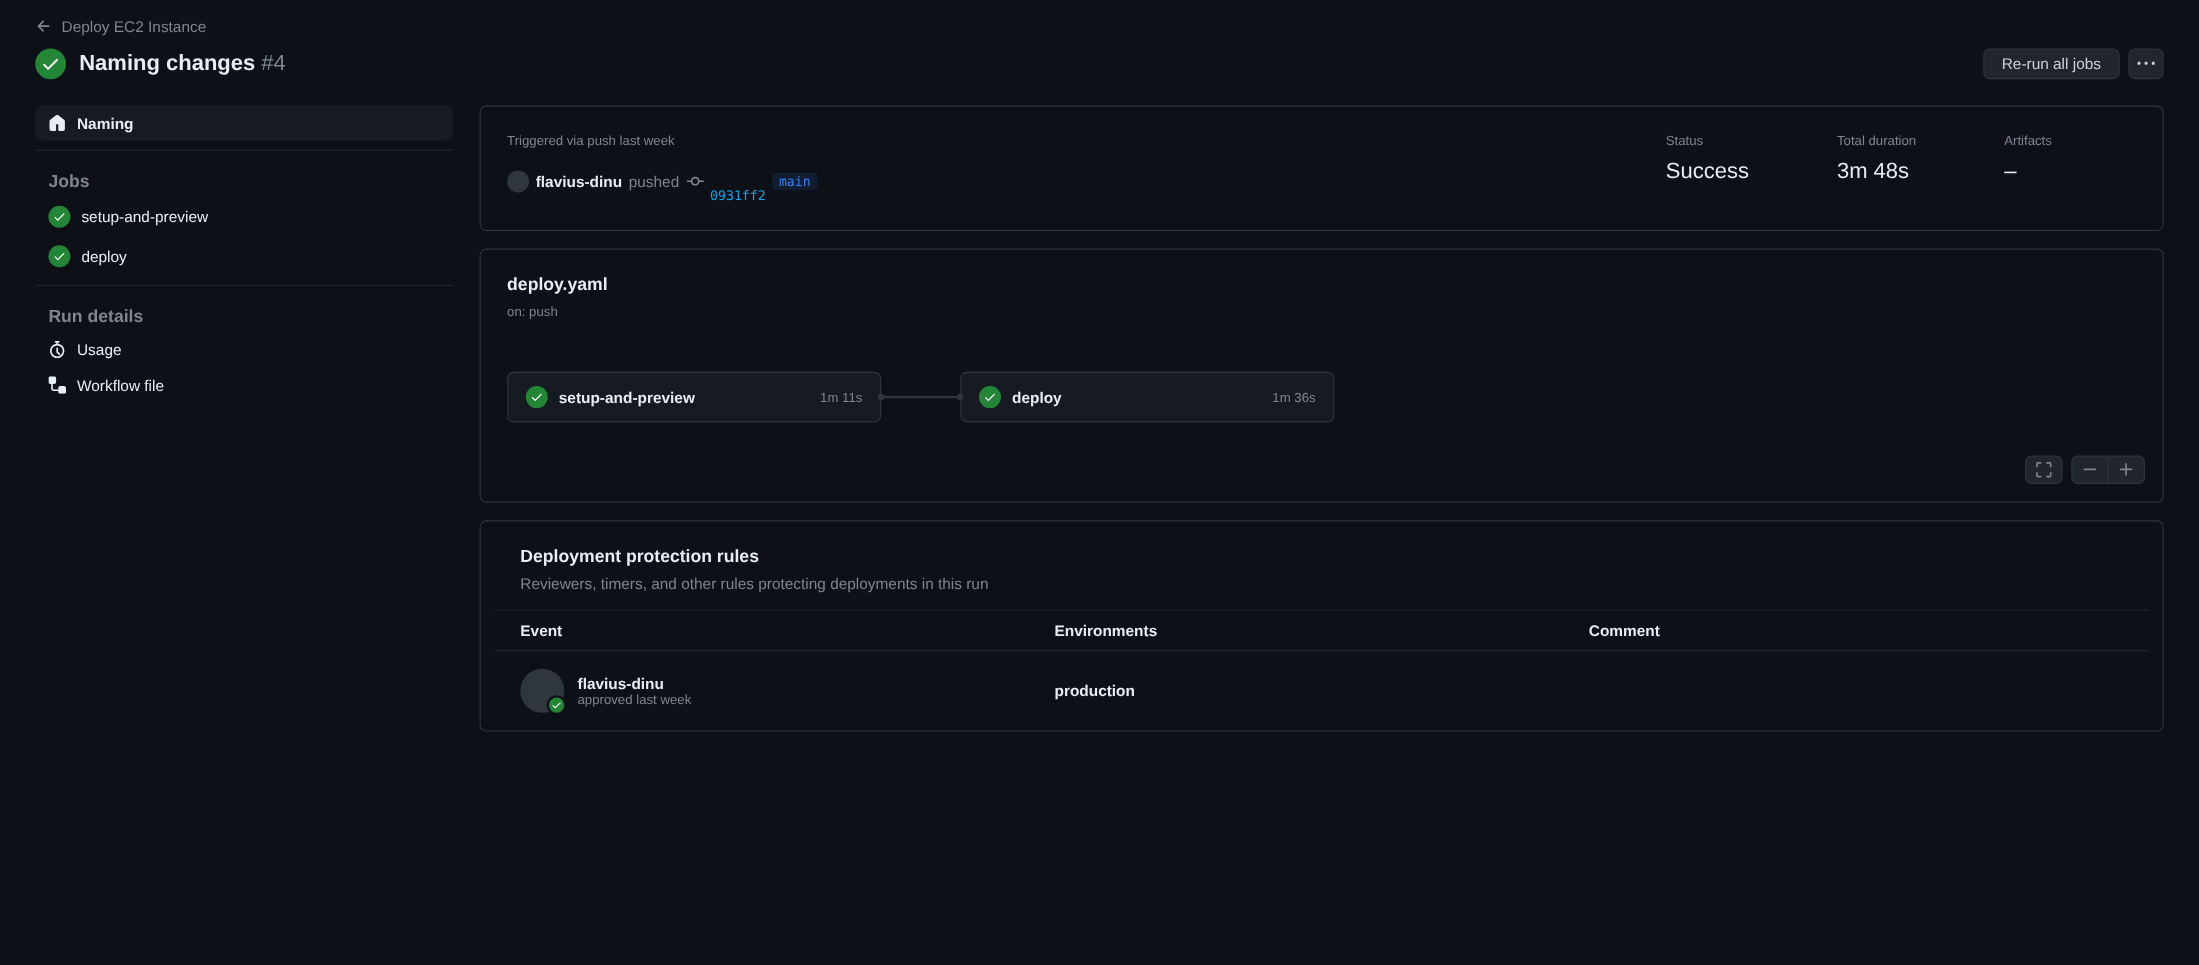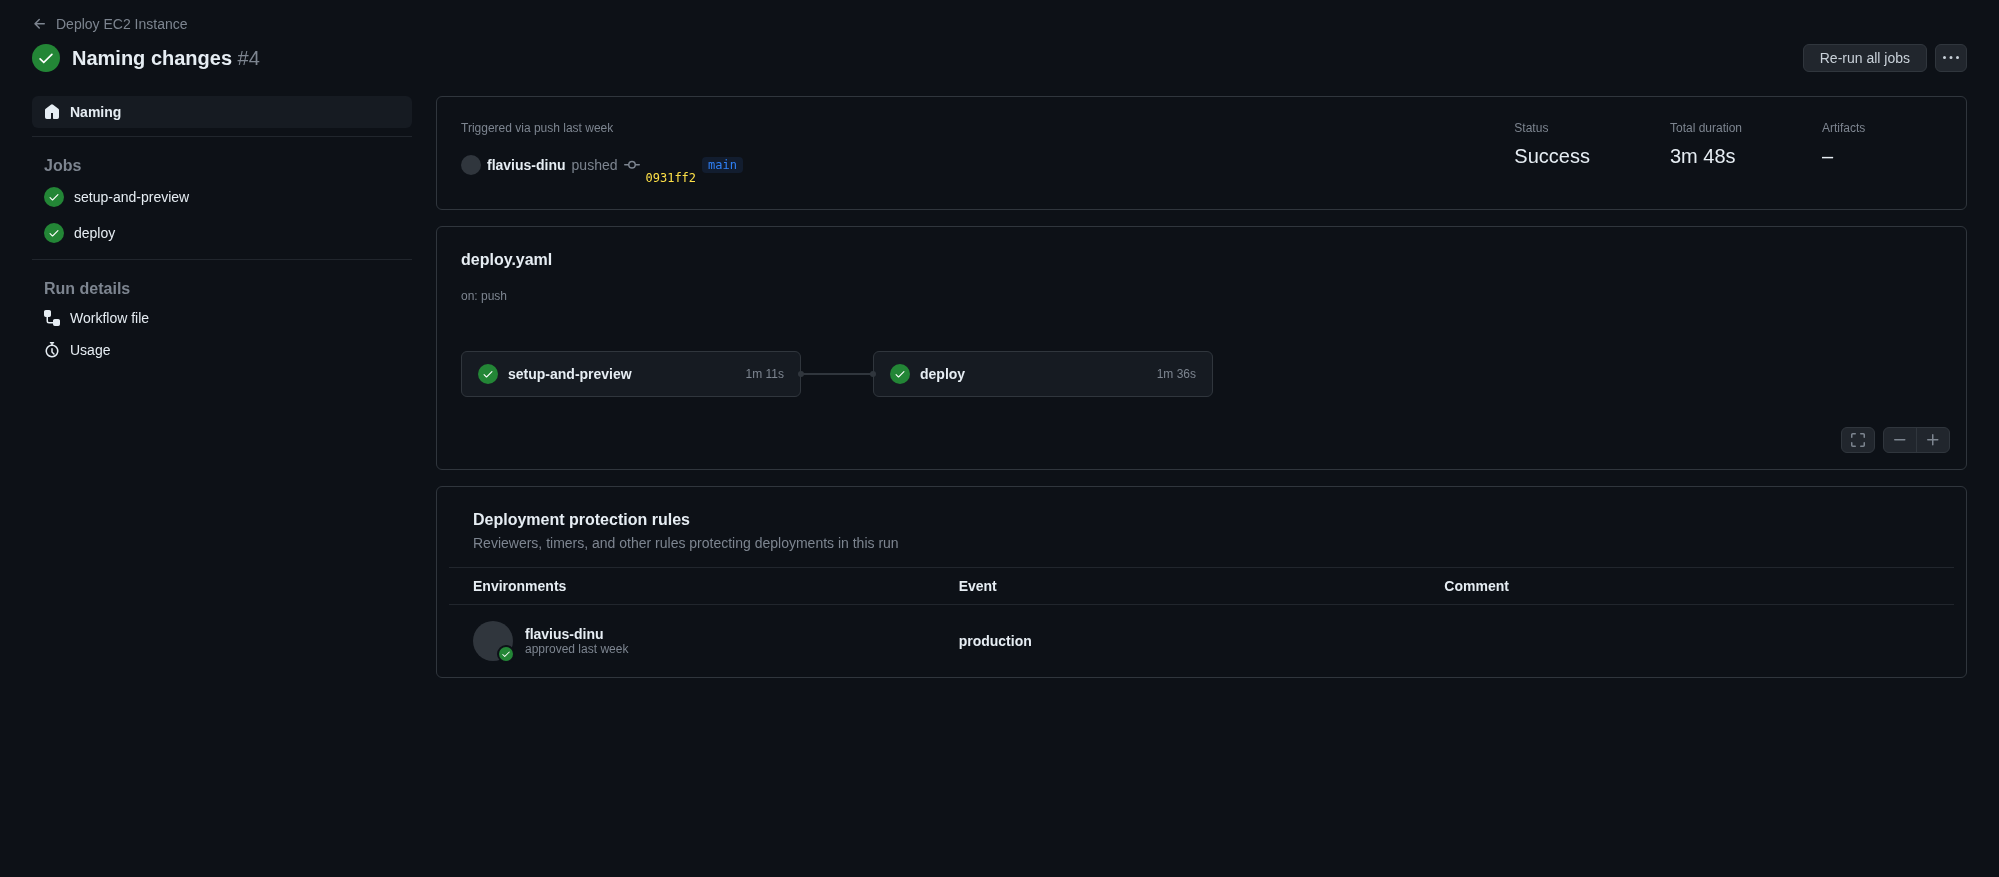--- a/index.html
+++ b/index.html
@@ -130,35 +130,35 @@
       font-size: 14px;
     }
     .avatar-small {
       width: 20px; height: 20px;
       border-radius: 50%;
       background: #30363d;
     }
     .link { color: #e6edf3; font-weight: 600; }
     .muted { color: #7d8590; }
     .commit-icon { color: #7d8590; }
-    .sha { font-family: ui-monospace, monospace; color: #fde047; font-size: 12px; margin-top: 26px; }
+    .sha { font-family: ui-monospace, monospace; color: #0ea5e9; font-size: 12px; margin-top: 26px; }
     .branch {
       background: #121d2f;
       color: #2f81f7;
       padding: 1px 6px;
       border-radius: 4px;
       font-family: ui-monospace, monospace;
       font-size: 12px;
     }
     .workflow-graph-panel {
       padding: 24px;
       position: relative;
     }
     .workflow-header h2 { font-size: 16px; font-weight: 600; }
-    .workflow-header .subtitle { color: #7d8590; font-size: 12px; margin-top: 20px; }
+    .workflow-header .subtitle { color: #7d8590; font-size: 12px; margin-top: 7px; }
     .graph-area {
       display: flex;
       align-items: center;
       gap: 0;
       margin-top: 48px;
       margin-bottom: 48px;
     }
     .job-card {
       background: #161b22;
       border: 1px solid #30363d;
@@ -317,29 +317,29 @@
           <svg class="check-svg" width="12" height="12" viewBox="0 0 16 16">
               <path d="M13.78 4.22a.75.75 0 0 1 0 1.06l-7.25 7.25a.75.75 0 0 1-1.06 0L2.22 9.28a.75.75 0 0 1 1.06-1.06L6 10.94l6.72-6.72a.75.75 0 0 1 1.06 0Z"></path>
             </svg>
         </div>
         <span>deploy</span>
       </div>
       <hr class="sidebar-divider">
       <div class="sidebar-section-title">Run details</div>
       <div class="sidebar-item">
         <svg class="icon-svg" width="16" height="16" viewBox="0 0 16 16">
+            <path d="M5.75.75A.75.75 0 0 1 6.5 0h3a.75.75 0 0 1 0 1.5h-.75v1l-.001.041a6.5 6.5 0 1 1-1.498 0L7.25 2.5v-1H6.5a.75.75 0 0 1-.75-.75ZM8 4a5 5 0 1 0 0 10A5 5 0 0 0 8 4Zm.75 2.75v2.992l1.72 1.72a.75.75 0 1 1-1.06 1.06l-1.94-1.94a.75.75 0 0 1-.22-.53V6.75a.75.75 0 0 1 1.5 0Z"></path>
+          </svg>
+        <span>Usage</span>
+      </div>
+      <div class="sidebar-item">
+        <svg class="icon-svg" width="16" height="16" viewBox="0 0 16 16">
             <path d="M0 1.75C0 .784.784 0 1.75 0h3.5C6.216 0 7 .784 7 1.75v3.5A1.75 1.75 0 0 1 5.25 7H4v4a1 1 0 0 0 1 1h4v-1.25C9 9.784 9.784 9 10.75 9h3.5c.966 0 1.75.784 1.75 1.75v3.5A1.75 1.75 0 0 1 14.25 16h-3.5A1.75 1.75 0 0 1 9 14.25v-.75H5A2.5 2.5 0 0 1 2.5 11V7h-.75A1.75 1.75 0 0 1 0 5.25Z"></path>
           </svg>
         <span>Workflow file</span>
-      </div>
-      <div class="sidebar-item">
-        <svg class="icon-svg" width="16" height="16" viewBox="0 0 16 16">
-            <path d="M5.75.75A.75.75 0 0 1 6.5 0h3a.75.75 0 0 1 0 1.5h-.75v1l-.001.041a6.5 6.5 0 1 1-1.498 0L7.25 2.5v-1H6.5a.75.75 0 0 1-.75-.75ZM8 4a5 5 0 1 0 0 10A5 5 0 0 0 8 4Zm.75 2.75v2.992l1.72 1.72a.75.75 0 1 1-1.06 1.06l-1.94-1.94a.75.75 0 0 1-.22-.53V6.75a.75.75 0 0 1 1.5 0Z"></path>
-          </svg>
-        <span>Usage</span>
       </div>
     </aside>
 
     <main class="main">
 
       <div class="panel summary-panel">
         <div class="summary-col" style="flex:1">
           <div class="summary-label">Triggered via push last week</div>
           <div class="trigger-meta">
             <div class="avatar-small"></div>
@@ -414,22 +414,22 @@
           </div>
         </div>
       </div>
 
       <div class="panel protection-panel">
         <div class="protection-header">
           <h2>Deployment protection rules</h2>
           <p>Reviewers, timers, and other rules protecting deployments in this run</p>
         </div>
         <div class="protection-table-head">
+          <div>Event</div>
           <div>Environments</div>
-          <div>Event</div>
           <div>Comment</div>
         </div>
         <div class="protection-row">
           <div class="event-cell">
             <div class="avatar-large">
               <div class="avatar-badge">
                 <svg class="check-svg" width="10" height="10" viewBox="0 0 16 16">
                     <path d="M13.78 4.22a.75.75 0 0 1 0 1.06l-7.25 7.25a.75.75 0 0 1-1.06 0L2.22 9.28a.75.75 0 0 1 1.06-1.06L6 10.94l6.72-6.72a.75.75 0 0 1 1.06 0Z"></path>
                   </svg>
               </div>

